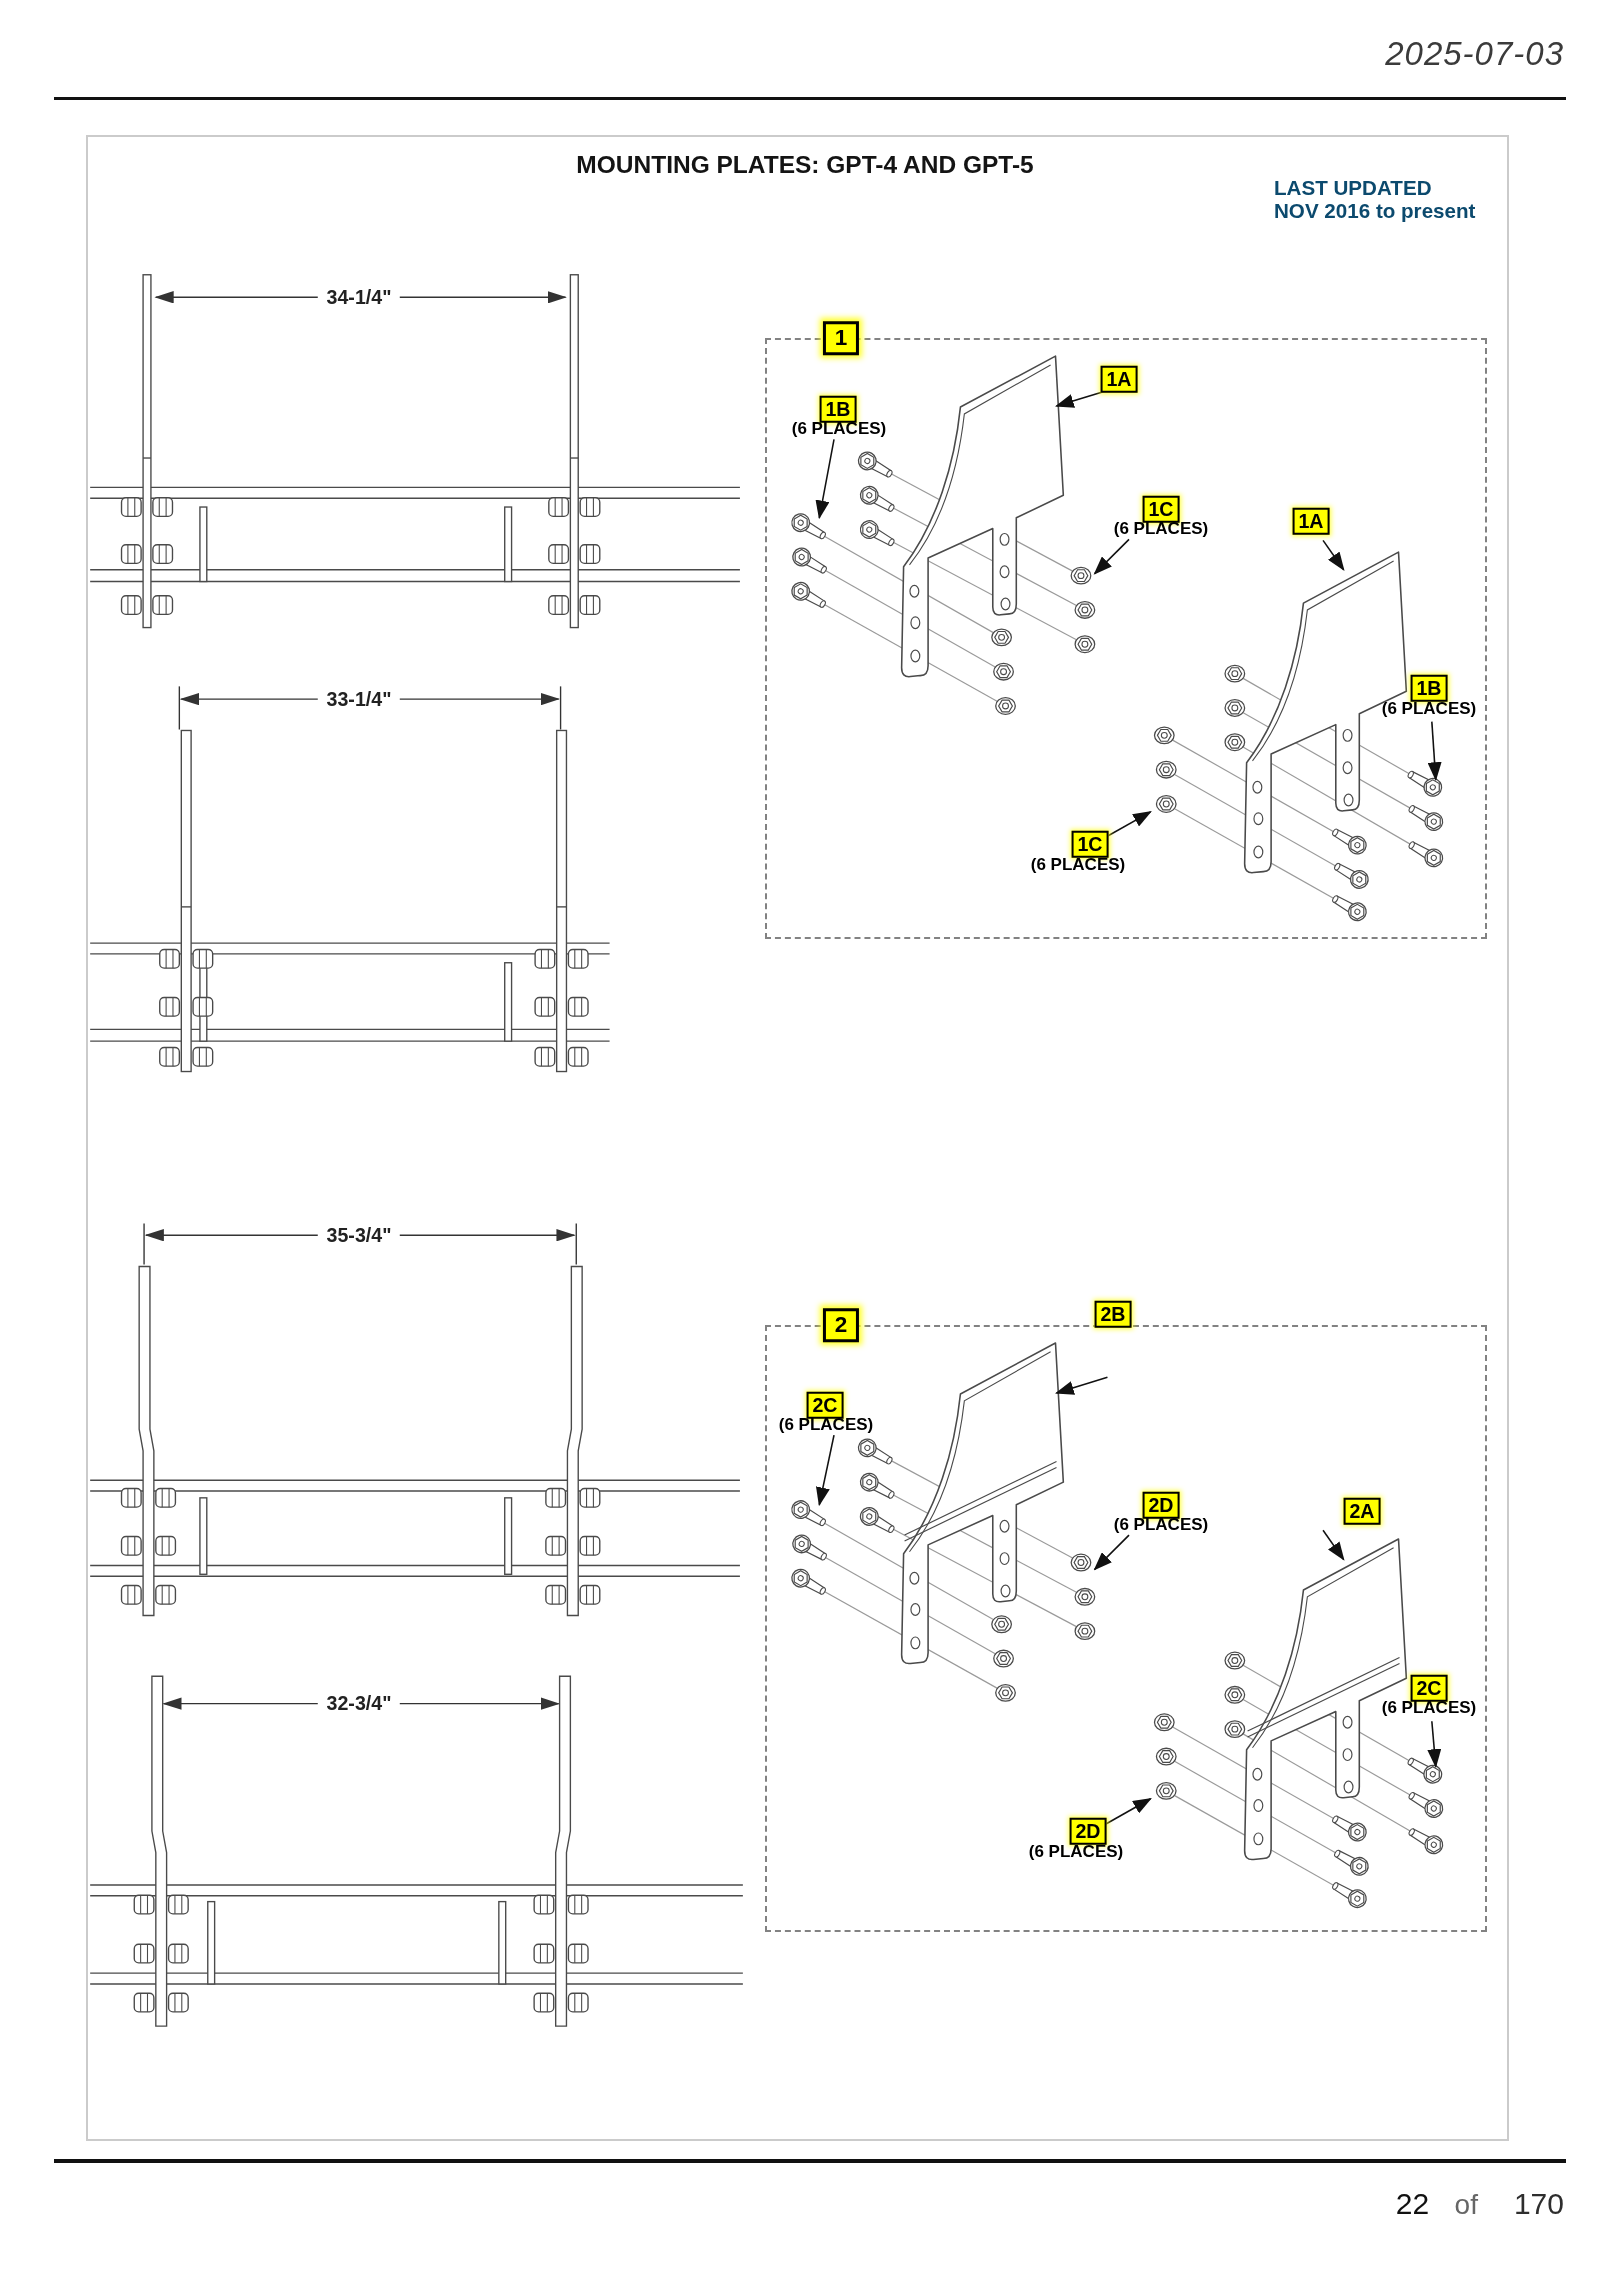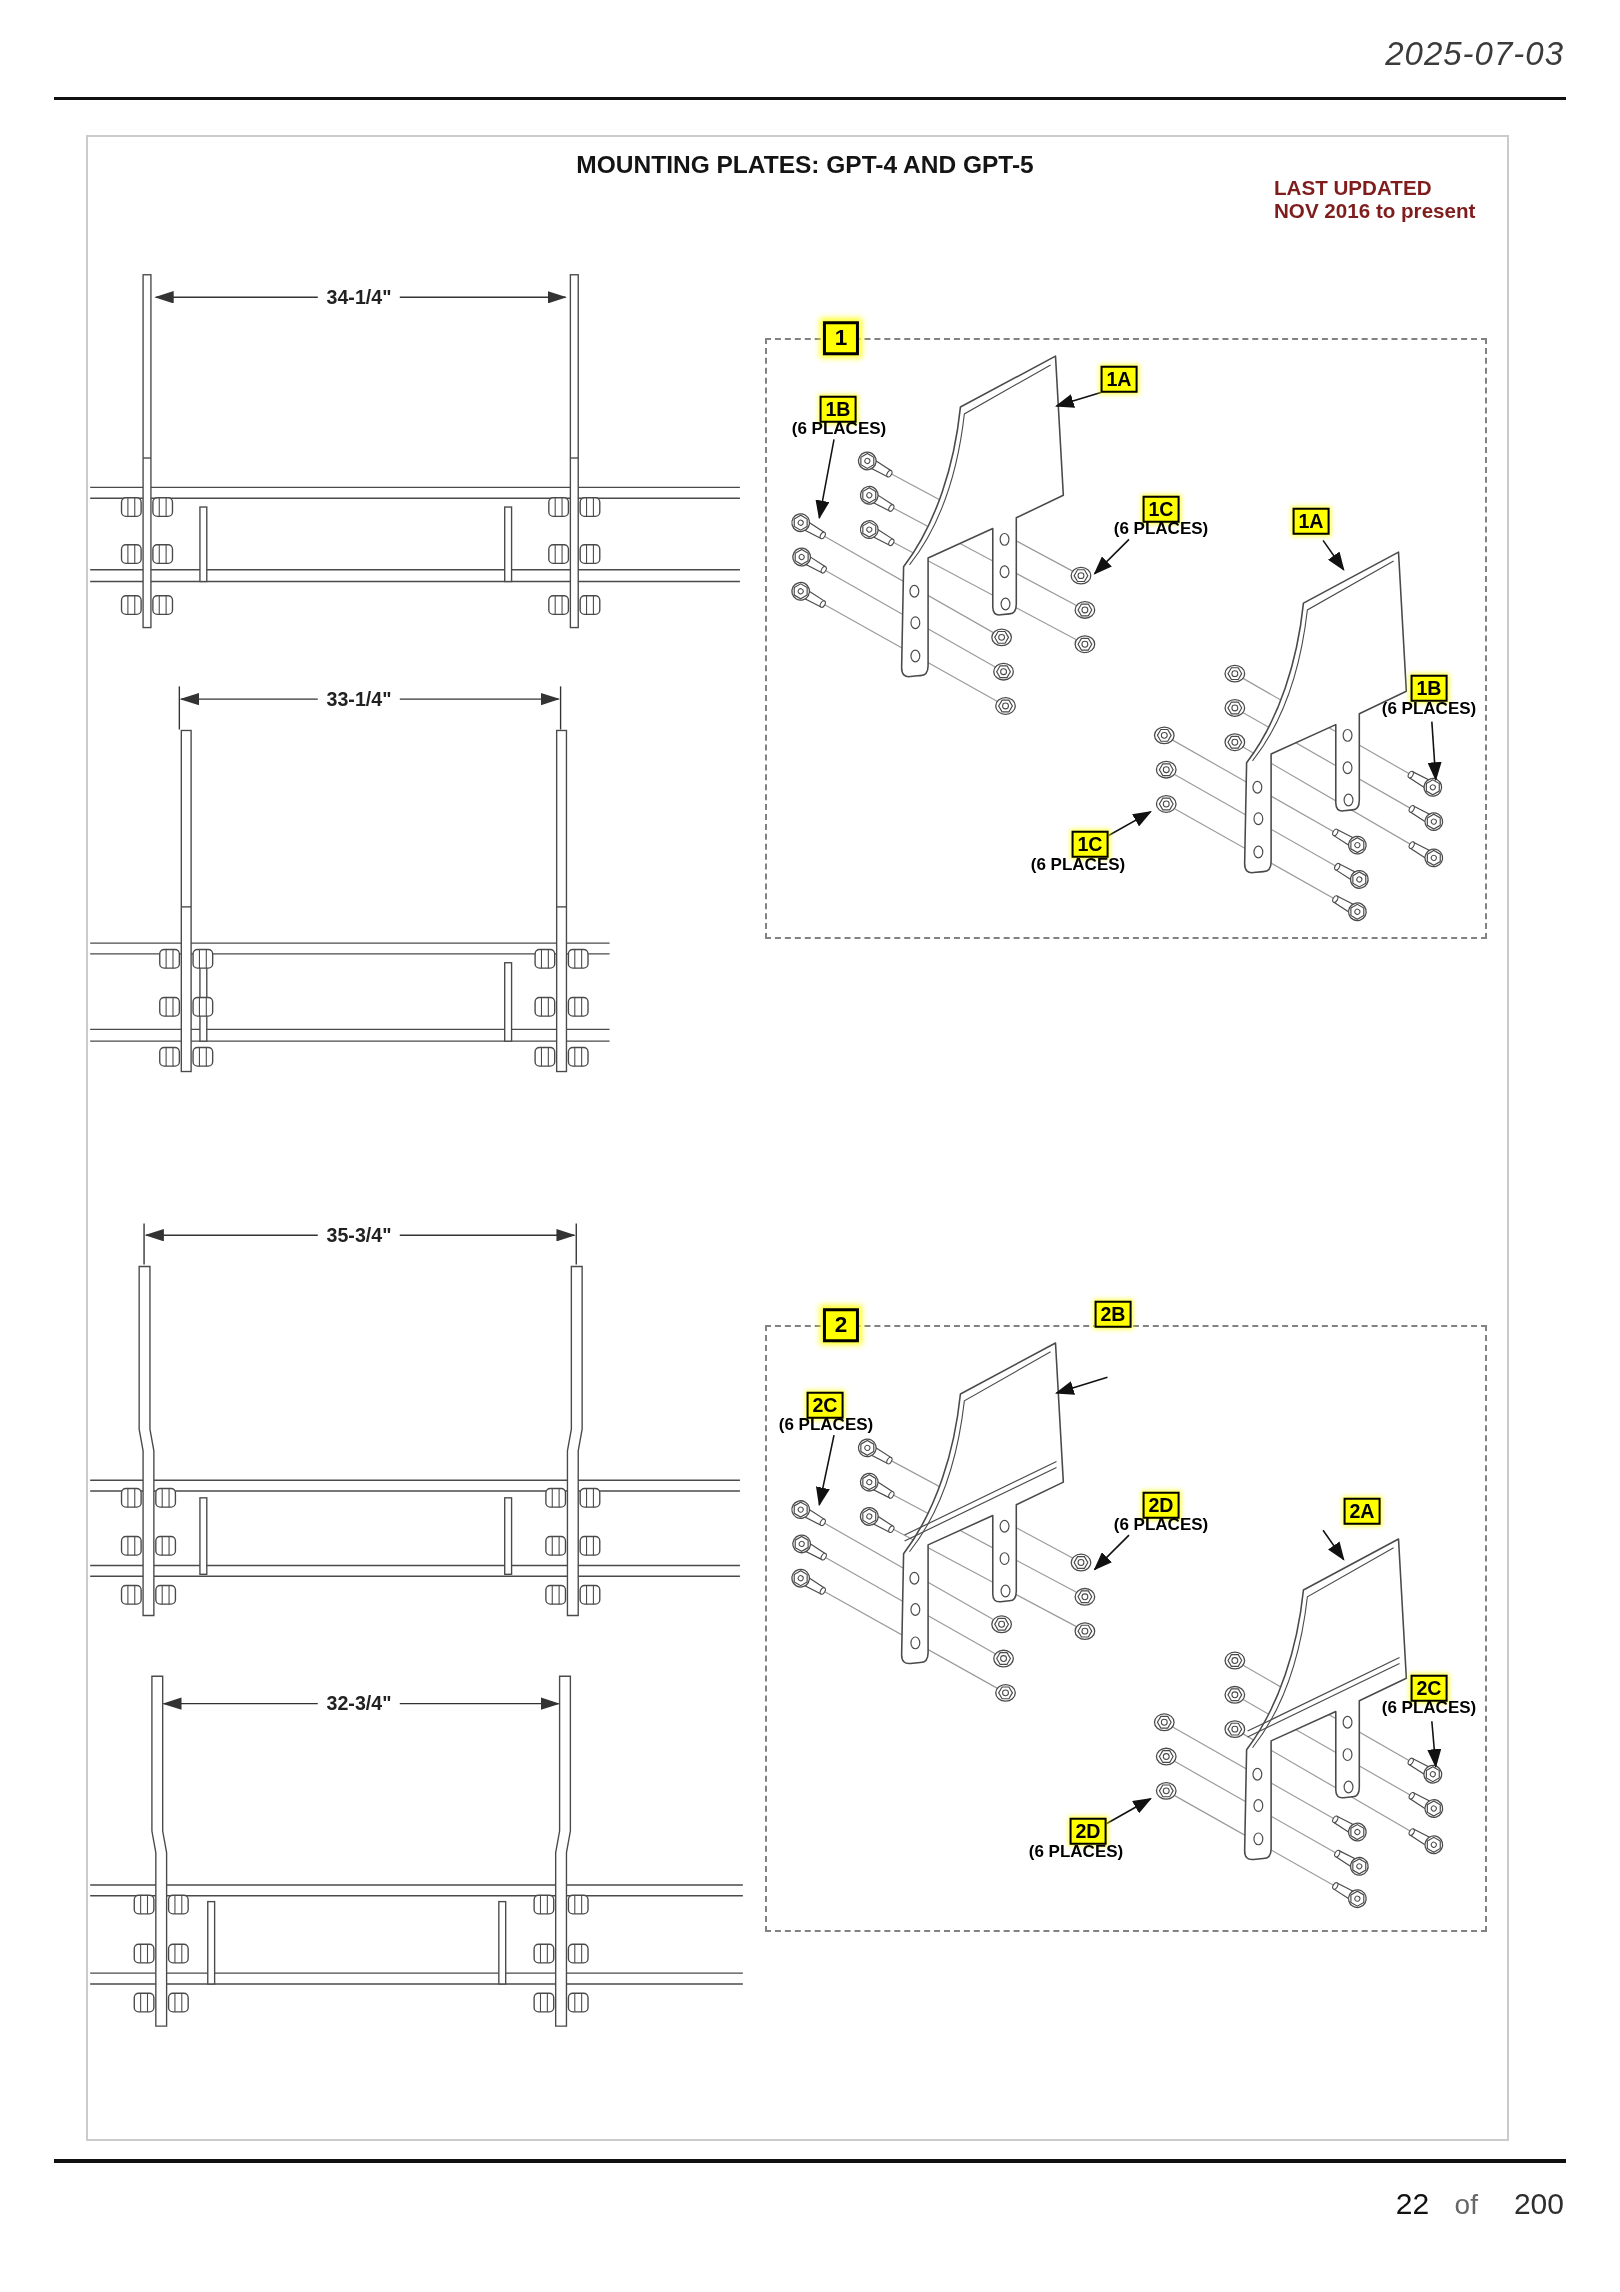--- a/index.html
+++ b/index.html
@@ -5,21 +5,21 @@
   html,body{margin:0;padding:0;background:#ffffff;}
   .page{position:relative;width:1620px;height:2293px;background:#ffffff;overflow:hidden;
         font-family:"Liberation Sans", sans-serif;}
   .date{position:absolute;right:56px;top:35px;font-size:33px;color:#3b3b3b;letter-spacing:1px;font-style:italic;}
   .rule{position:absolute;left:54px;width:1512px;height:2.9px;background:#111;}
   .content-box{position:absolute;left:86px;top:135px;width:1419px;height:2002px;
                border:2px solid #cbcbcb;}
   .title{position:absolute;left:797px;top:165px;transform:translate(-50%,-50%);
          font-size:24.5px;font-weight:bold;color:#141414;white-space:nowrap;margin-left:8px;}
   .updated{position:absolute;left:1274px;top:177px;font-size:20.6px;font-weight:bold;
-           color:#7f1d1d;line-height:22.5px;white-space:nowrap;}
+           color:#0c4a6e;line-height:22.5px;white-space:nowrap;}
   .art{position:absolute;left:0;top:0;}
   .dim-label{position:absolute;transform:translate(-50%,-50%);font-size:19.6px;font-weight:bold;
              color:#222;background:#fff;padding:0 8.8px;white-space:nowrap;}
   .dashed-box{position:absolute;border:2px dashed #828282;}
   .num-chip{position:absolute;transform:translate(-50%,-50%);background:#ffff00;color:#000;
             border:3.9px solid #000;font-size:22.5px;font-weight:bold;line-height:25.5px;padding:1px 8.8px;
             box-shadow:0 0 5.9px 2.9px rgba(255,255,0,.85);}
   .chip{position:absolute;transform:translate(-50%,-50%);background:#ffff00;color:#000;
         border:2.9px solid #000;font-size:19.6px;font-weight:bold;line-height:22.5px;padding:0 3.9px;
         box-shadow:0 0 4.9px 2px rgba(255,255,0,.7);white-space:nowrap;}
@@ -336,17 +336,17 @@
   <div class="chip" style="left:1362px;top:1511px;">2A</div>
   <div class="chip" style="left:1429px;top:1688px;">2C</div>
   <div class="note" style="left:1429px;top:1708px;">(6 PLACES)</div>
   <div class="chip" style="left:1088px;top:1831px;">2D</div>
   <div class="note" style="left:1076px;top:1852px;">(6 PLACES)</div>
 
   <div class="rule" style="top:2159px;height:3.9px;"></div>
   <div class="footer-text">
     <span>22</span>
     <span class="of">of</span>
-    <span class="total">200</span>
+    <span class="total">170</span>
   </div>
 
 </div>
 
 
 </body></html>

